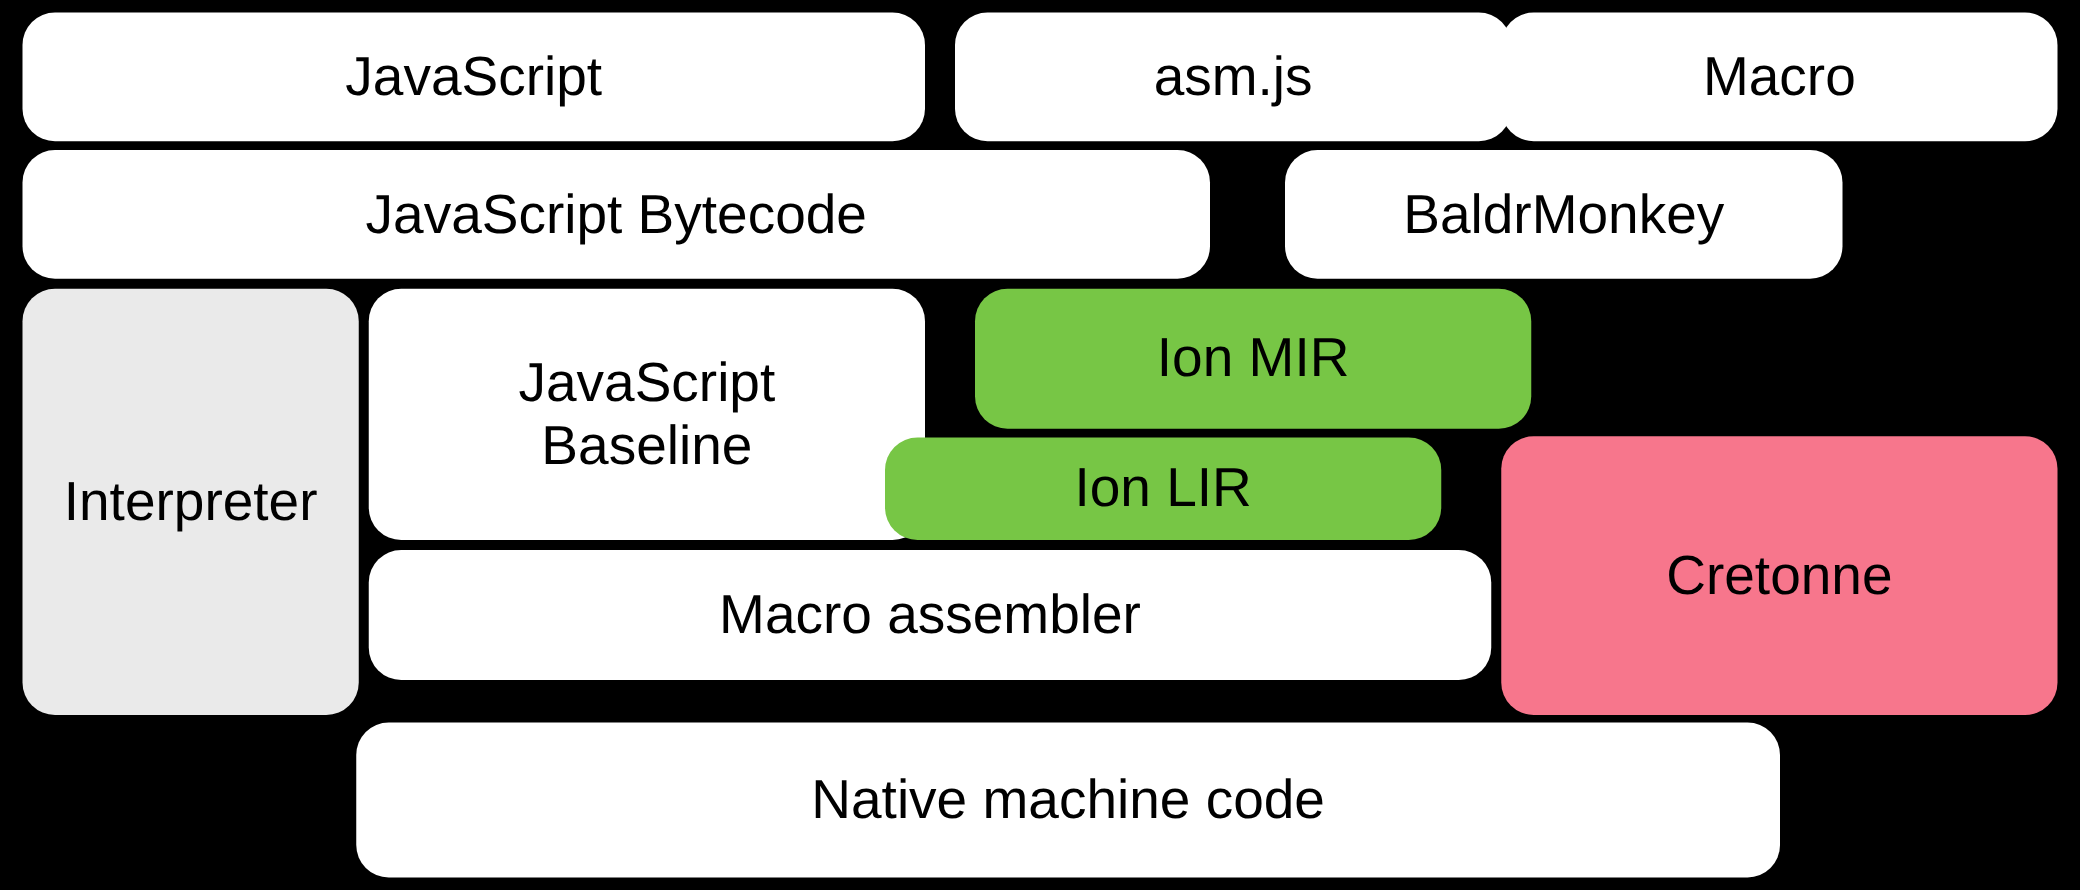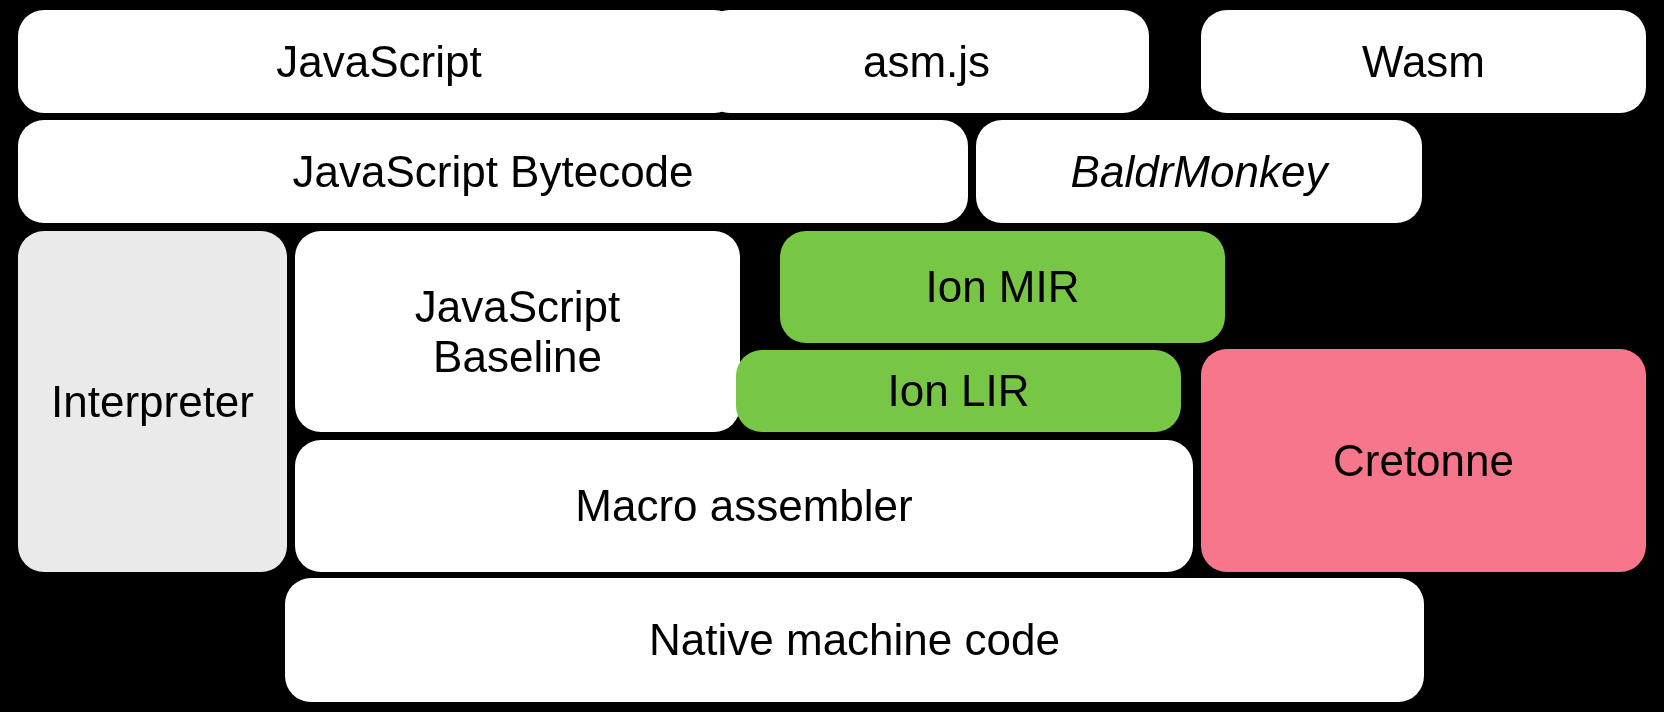--- a/index.html
+++ b/index.html
@@ -36,36 +36,36 @@
   .fill-green { background: #77c645; }
   .fill-pink  { background: #f7768c; }
 </style>
 </head>
 <body>
 
 <div id="canvas">
 
   <div class="node fill-white" style="left:18px; top:10px; width:722px; height:103px;">JavaScript</div>
 
-  <div class="node fill-white" style="left:704px; top:10px; width:445px; height:103px;">asm.js</div>
+  <div class="node fill-white" style="left:764px; top:10px; width:445px; height:103px;">asm.js</div>
 
-  <div class="node fill-white" style="left:1201px; top:10px; width:445px; height:103px;">Wasm</div>
+  <div class="node fill-white" style="left:1201px; top:10px; width:445px; height:103px;">Macro</div>
 
   <div class="node fill-white" style="left:18px; top:120px; width:950px; height:103px;text-align:center;">JavaScript Bytecode</div>
 
-  <div class="node fill-white" style="left:976px; top:120px; width:446px; height:103px;font-style:italic;">BaldrMonkey</div>
+  <div class="node fill-white" style="left:1028px; top:120px; width:446px; height:103px;">BaldrMonkey</div>
 
   <div class="node fill-grey" style="left:18px; top:231px; width:269px; height:341px;">Interpreter</div>
 
   <div class="node fill-white" style="left:295px; top:231px; width:445px; height:201px;">JavaScript
 Baseline</div>
 
   <div class="node fill-green" style="left:748px; top:231px; width:445px; height:112px;margin-left:32px;">Ion MIR</div>
 
-  <div class="node fill-green" style="left:736px; top:350px; width:445px; height:82px;">Ion LIR</div>
+  <div class="node fill-green" style="left:708px; top:350px; width:445px; height:82px;">Ion LIR</div>
 
   <div class="node fill-pink" style="left:1201px; top:349px; width:445px; height:223px;">Cretonne</div>
 
-  <div class="node fill-white" style="left:295px; top:440px; width:898px; height:132px;">Macro assembler</div>
+  <div class="node fill-white" style="left:295px; top:440px; width:898px; height:104px;">Macro assembler</div>
 
   <div class="node fill-white" style="left:285px; top:578px; width:1139px; height:124px;">Native machine code</div>
 
 </div>
 
 </body></html>

